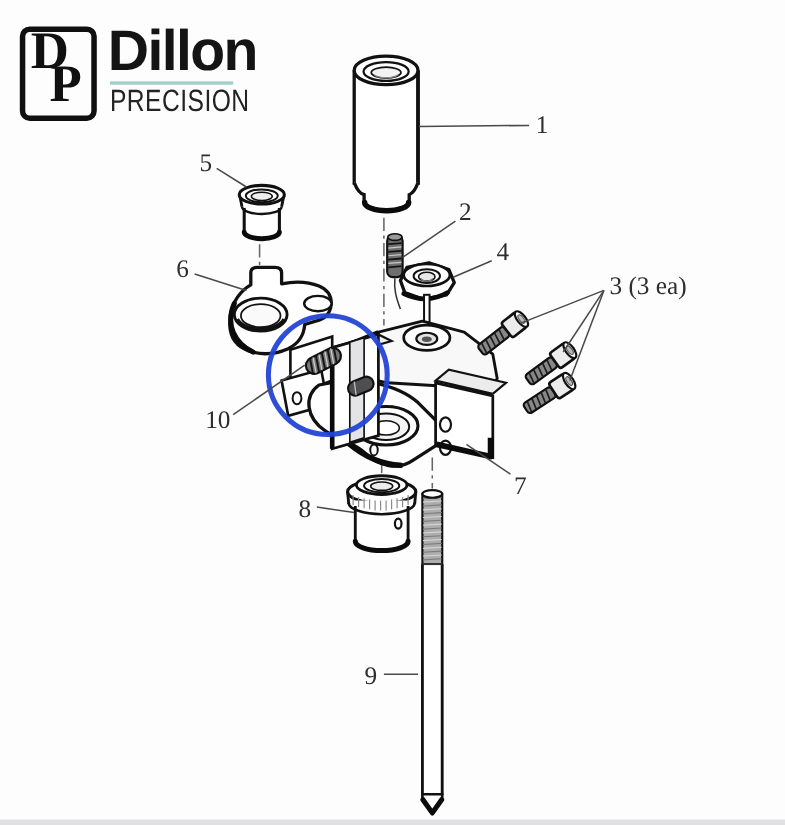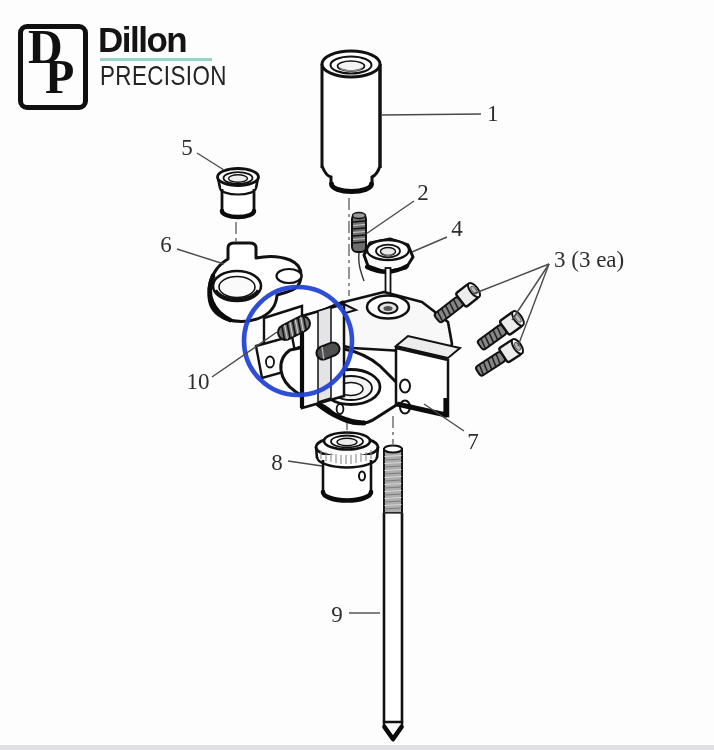--- a/index.html
+++ b/index.html
@@ -11,21 +11,21 @@
   
   .logo{position:absolute;left:18px;top:24px;display:flex;align-items:flex-start;gap:10px;}
   .dp-box{
     position:relative;width:60px;height:76px;border:5px solid #101010;border-radius:9px;
     font-family:"Liberation Serif",serif;font-weight:bold;color:#101010;background:#fdfdfe;
   }
   .dp-box .d{position:absolute;left:5px;top:-6px;font-size:48px;line-height:1;}
   .dp-box .p{position:absolute;left:22px;top:24px;font-size:48px;line-height:1;}
   .wordmark{display:flex;flex-direction:column;}
   .brand-name{
-    font-size:35px;font-weight:bold;letter-spacing:-1.5px;color:#141414;line-height:0.92;
+    font-size:52px;font-weight:bold;letter-spacing:-1.5px;color:#141414;line-height:0.92;
   }
   .brand-rule{height:3px;background:#9ed0c6;margin:2px 0 1px 2px;width:112px;}
   .brand-division{
     font-size:28px;font-weight:400;color:#232323;letter-spacing:0.5px;line-height:1;
     transform:scaleX(0.80);transform-origin:left top;margin-left:2px;
   }
   svg{position:absolute;left:0;top:0;}
   .bottom-fade{position:absolute;left:0;bottom:0;width:100%;height:5px;background:rgba(170,170,178,.35);}
   text.callout{font-family:"Liberation Serif",serif;font-size:23px;fill:#2e2e2e;}
 </style>

